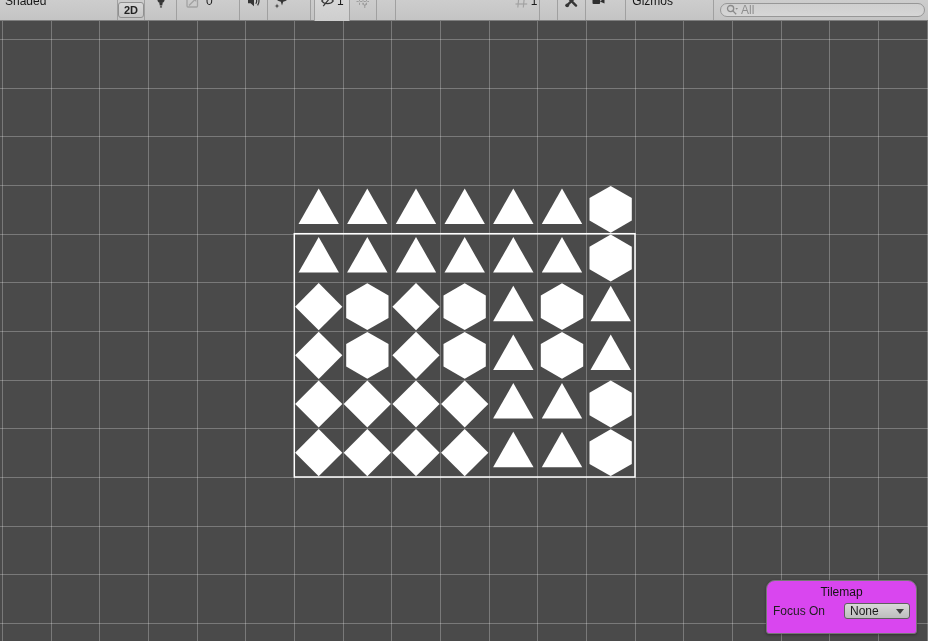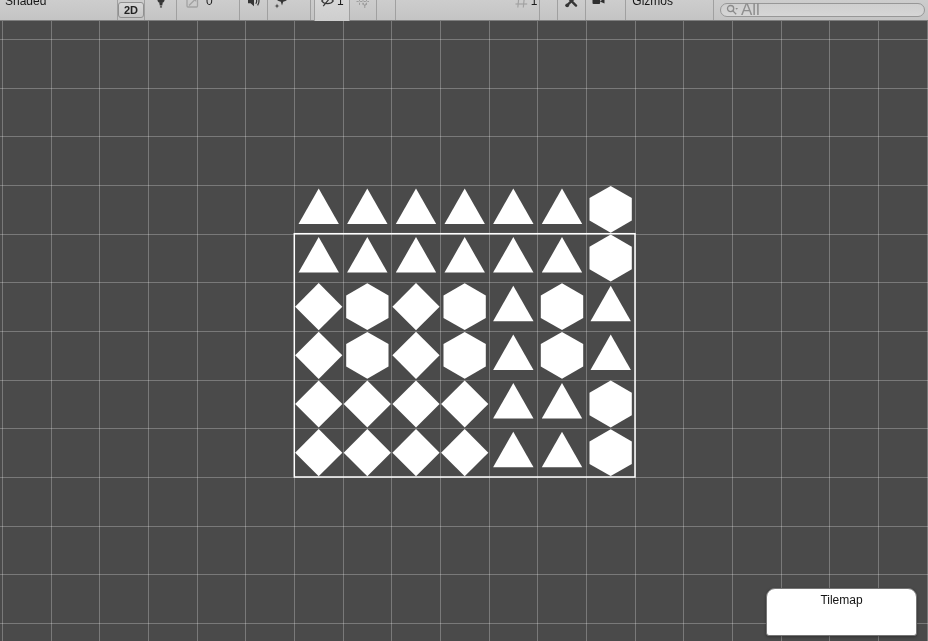--- a/index.html
+++ b/index.html
@@ -41,43 +41,43 @@
   .gizmos{padding:0 6px;flex:0 0 auto;gap:19px;}
   .gizmos .lbl{margin-right:7px;}
   .search{
     margin:0 3px 0 6px;width:205px;height:14px;flex:0 0 auto;
     background:linear-gradient(#cfcfcf,#d6d6d6);
     border:1px solid #979797;border-radius:8px;
     display:flex;align-items:center;padding:0 6px 0 4px;box-sizing:border-box;
   }
   .search input{
     flex:1;background:transparent;border:none;outline:none;
-    font-family:"Liberation Sans","DejaVu Sans",sans-serif;font-size:17px;color:#3a3a3a;
+    font-family:"Liberation Sans","DejaVu Sans",sans-serif;font-size:12px;color:#3a3a3a;
     padding:0;margin:0 0 1px 2px;min-width:0;
   }
   .search input::placeholder{color:#8f8f8f;}
   
   .scene{
     position:absolute;left:0;top:21px;width:928px;height:620px;
     background-color:#4a4a4a;
     background-image:
       repeating-linear-gradient(to right, rgba(255,255,255,0.26) 0px, rgba(255,255,255,0.26) 1px, transparent 1px, transparent 48.667px),
       repeating-linear-gradient(to bottom, rgba(255,255,255,0.26) 0px, rgba(255,255,255,0.26) 1px, transparent 1px, transparent 48.667px);
     background-position:2px 0px, 0px 18px;
   }
   .scene svg.tiles{position:absolute;left:0;top:0;}
   
   .panel{
-    position:absolute;left:766px;top:580px;width:151px;height:48px;
-    background:#ffffff;
+    position:absolute;left:766px;top:580px;width:151px;height:54px;
+    background:#d946ef;
     border:1px solid #767676;
     border-radius:9px 9px 3px 3px;
     box-sizing:border-box;
     box-shadow:0 1px 3px rgba(0,0,0,0.35);
-    font-size:12px;color:#161616;margin-top:8px;
+    font-size:12px;color:#161616;
   }
   .panel-title{height:21px;display:flex;align-items:center;justify-content:center;font-size:12px;color:#141414;}
   .panel-row{display:flex;align-items:center;padding:1px 6px 0 6px;}
   .panel-row .plabel{flex:1;color:#1f1f1f;}
   .pselect{
     width:66px;height:16px;box-sizing:border-box;
     background:linear-gradient(#d9d9d9,#bdbdbd);
     border:1px solid #5f5f5f;border-radius:3px;
     display:flex;align-items:center;padding:0 5px;
     font-size:12px;color:#1a1a1a;
@@ -284,13 +284,20 @@
       <polygon points="464.7,408.1 488.3,431.7 464.7,455.3 441.1,431.7" fill="#ffffff"></polygon>
       <polygon points="513.3,410.7 533.5,446.3 493.1,446.3" fill="#ffffff"></polygon>
       <polygon points="562.0,410.7 582.2,446.3 541.8,446.3" fill="#ffffff"></polygon>
       <polygon points="610.7,408.3 631.8,420.5 631.8,442.9 610.7,455.0 589.5,442.9 589.5,420.5" fill="#ffffff"></polygon>
       <rect x="294.3" y="212.7" width="340.7" height="243.3" fill="none" stroke="#ffffff" stroke-width="1.5"></rect>
     </svg>
 </div>
 
 <div class="panel">
   <div class="panel-title">Tilemap</div>
+  <div class="panel-row">
+    <span class="plabel">Focus On</span>
+    <div class="pselect">
+      <span class="ptxt">None</span>
+      <span class="caret"></span>
+    </div>
+  </div>
 </div>
 
 </body></html>

